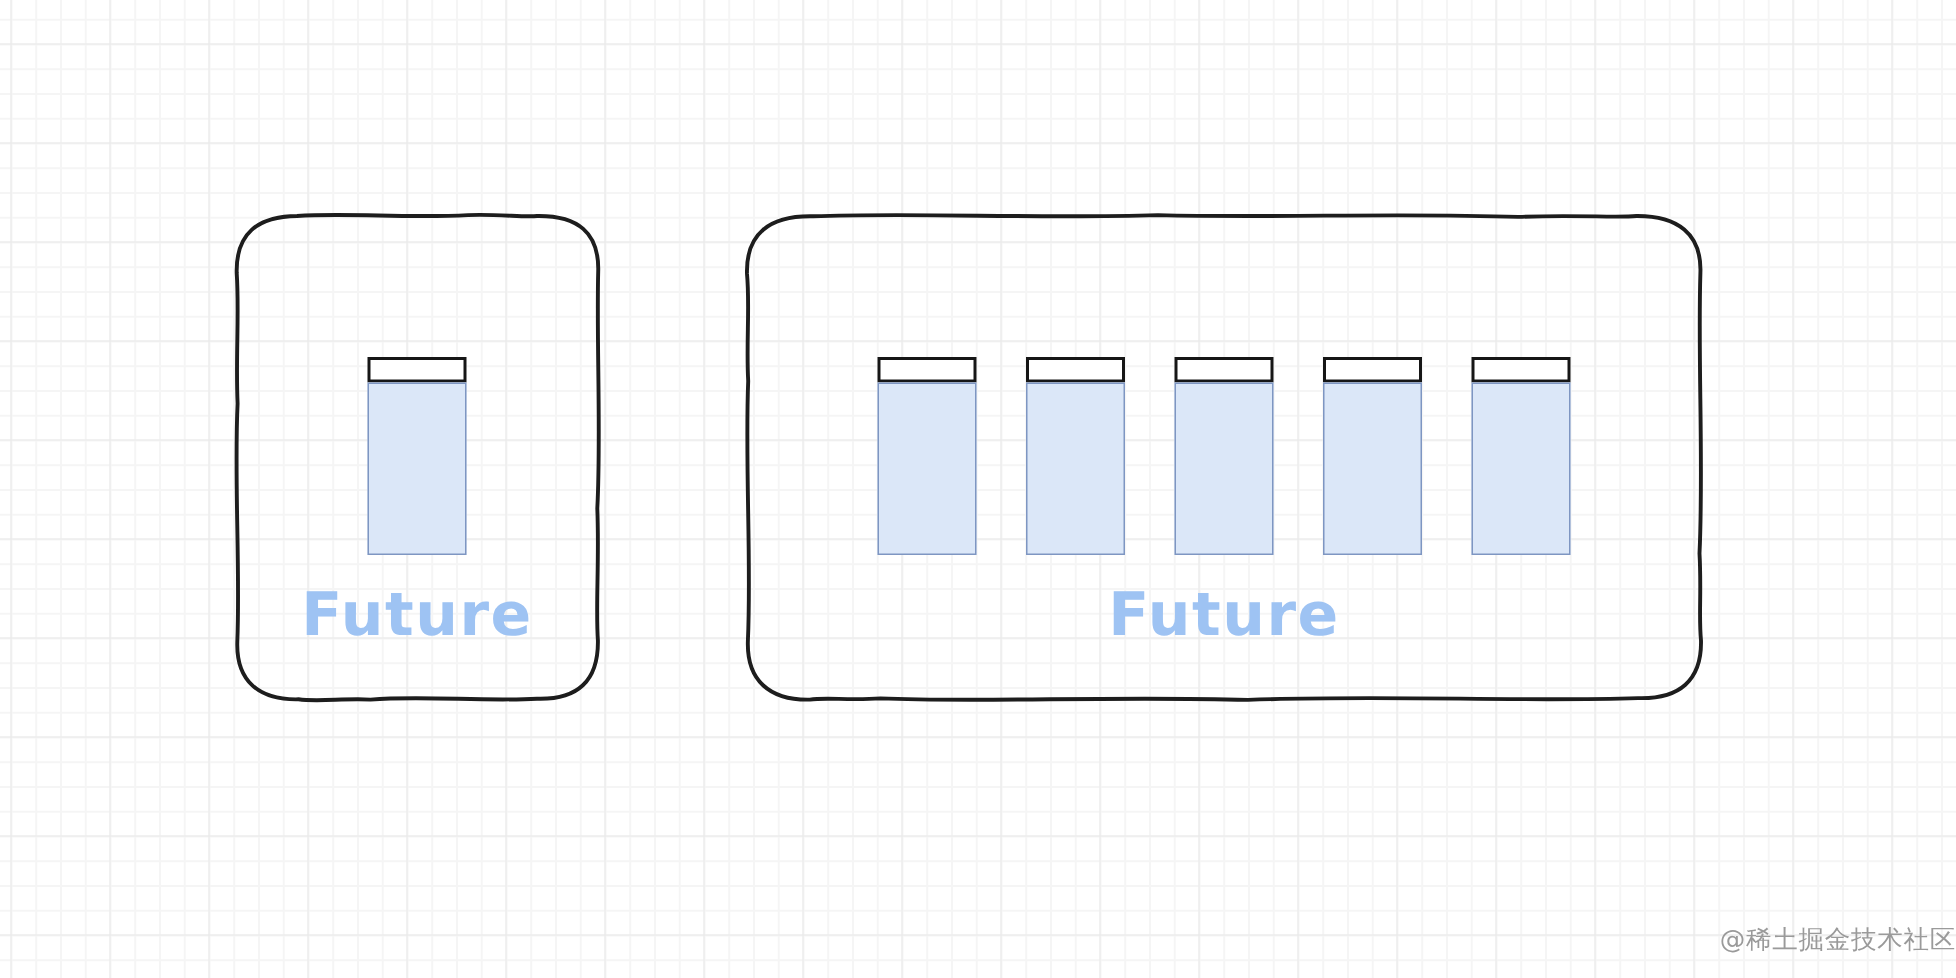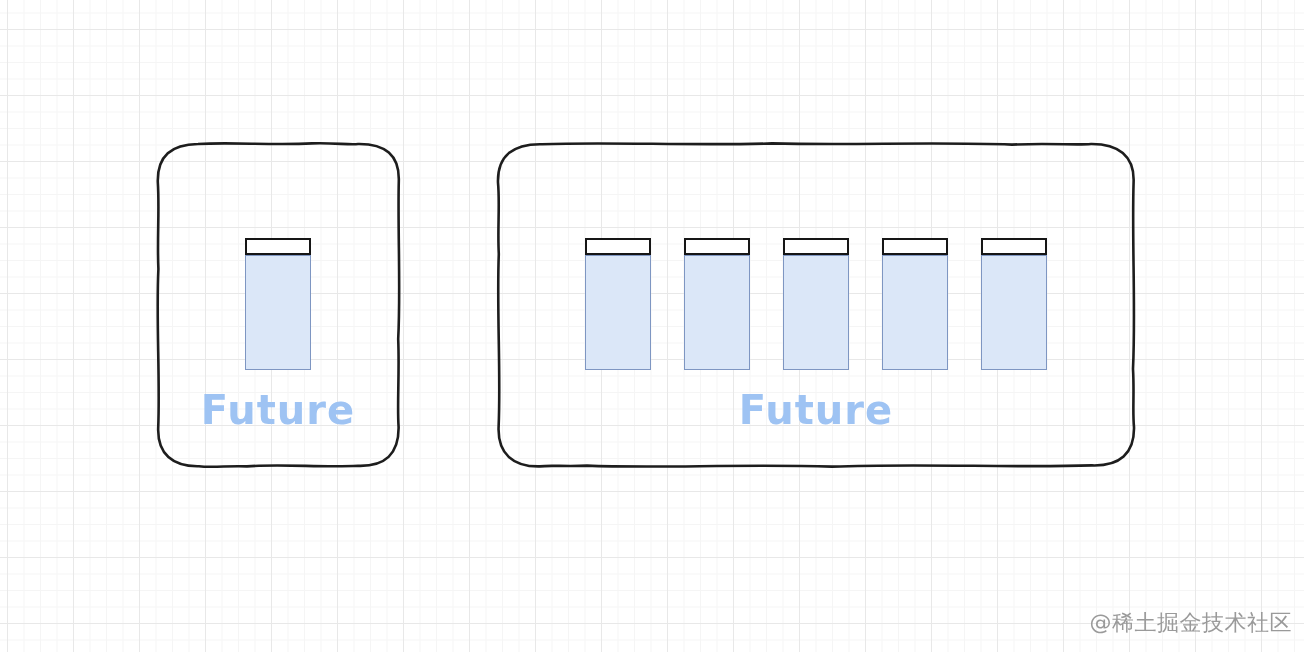--- a/index.html
+++ b/index.html
@@ -66,23 +66,23 @@
     top: 248px;
     text-align: center;
     font-size: 40px;
     font-weight: 700;
     letter-spacing: 1px;
     color: var(--label_color, #9ec3f3);
   }
 
   .watermark {
     position: absolute;
-    right: 12px;
+    right: 0;
     bottom: 14px;
-    font-size: 22px;
+    font-size: 17px;
     color: var(--watermark_color, #9a9a9a);
     letter-spacing: 0.5px;
   }
 </style>
 </head>
 <body>
 
 <div class="canvas">
 
   <div class="box box-future">

